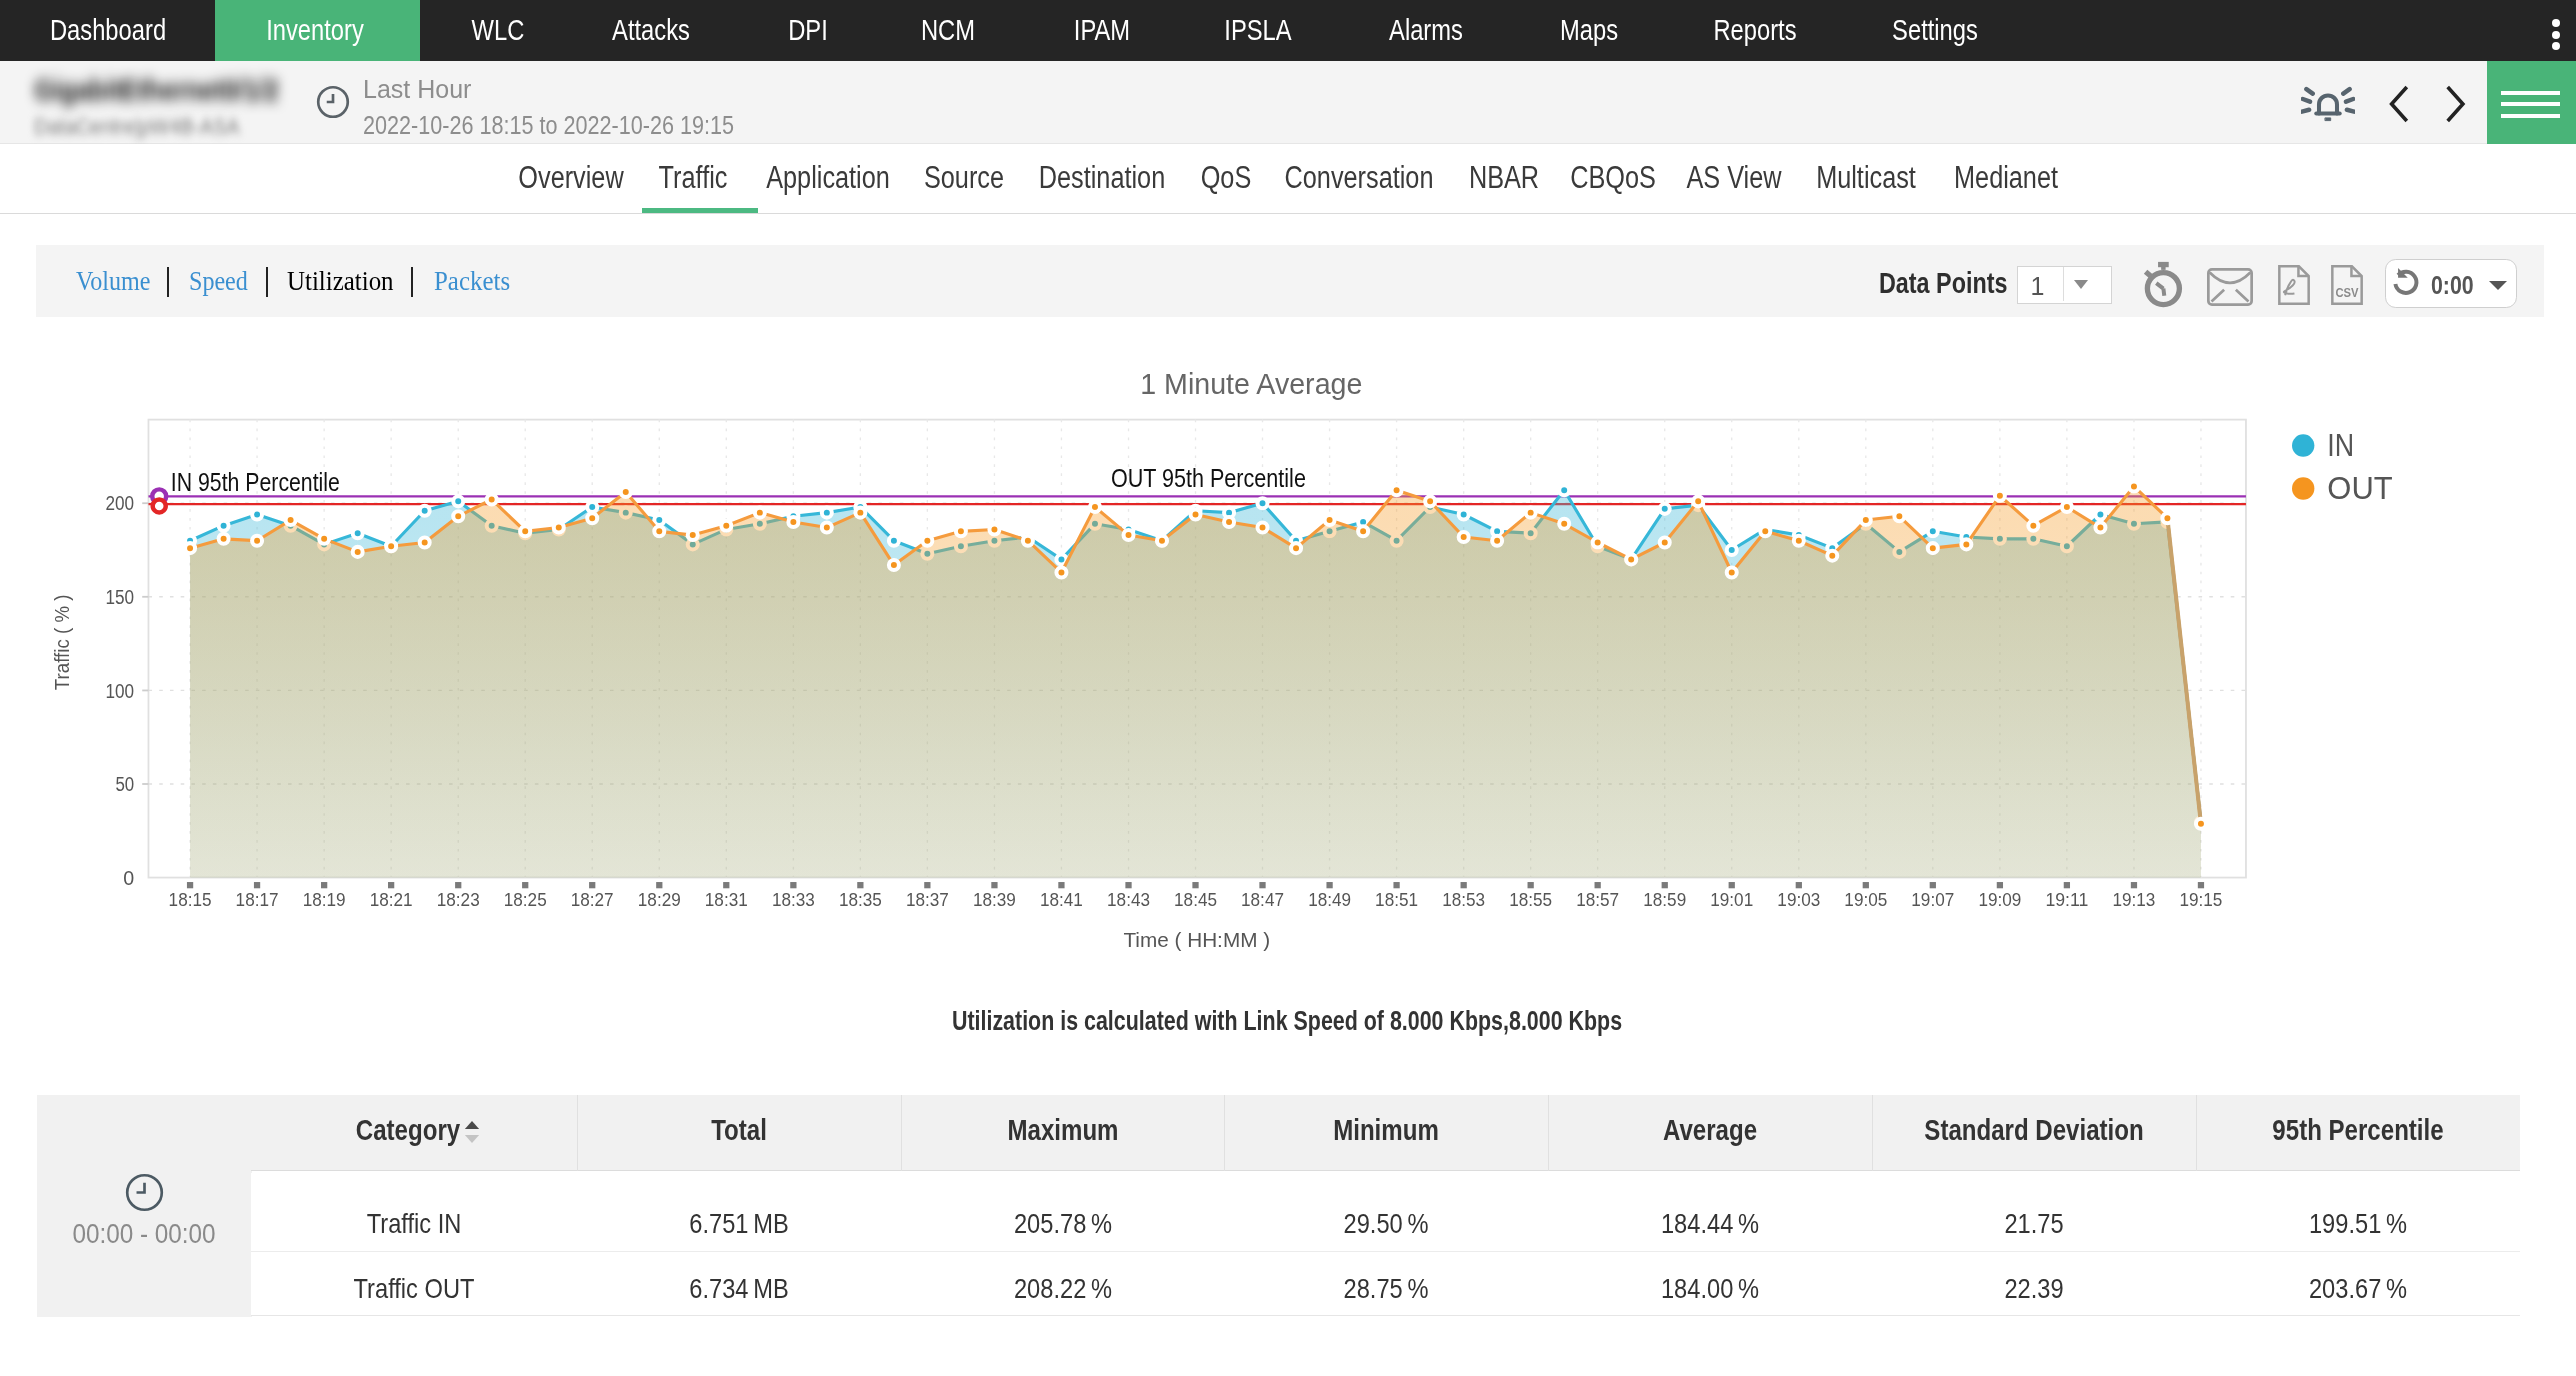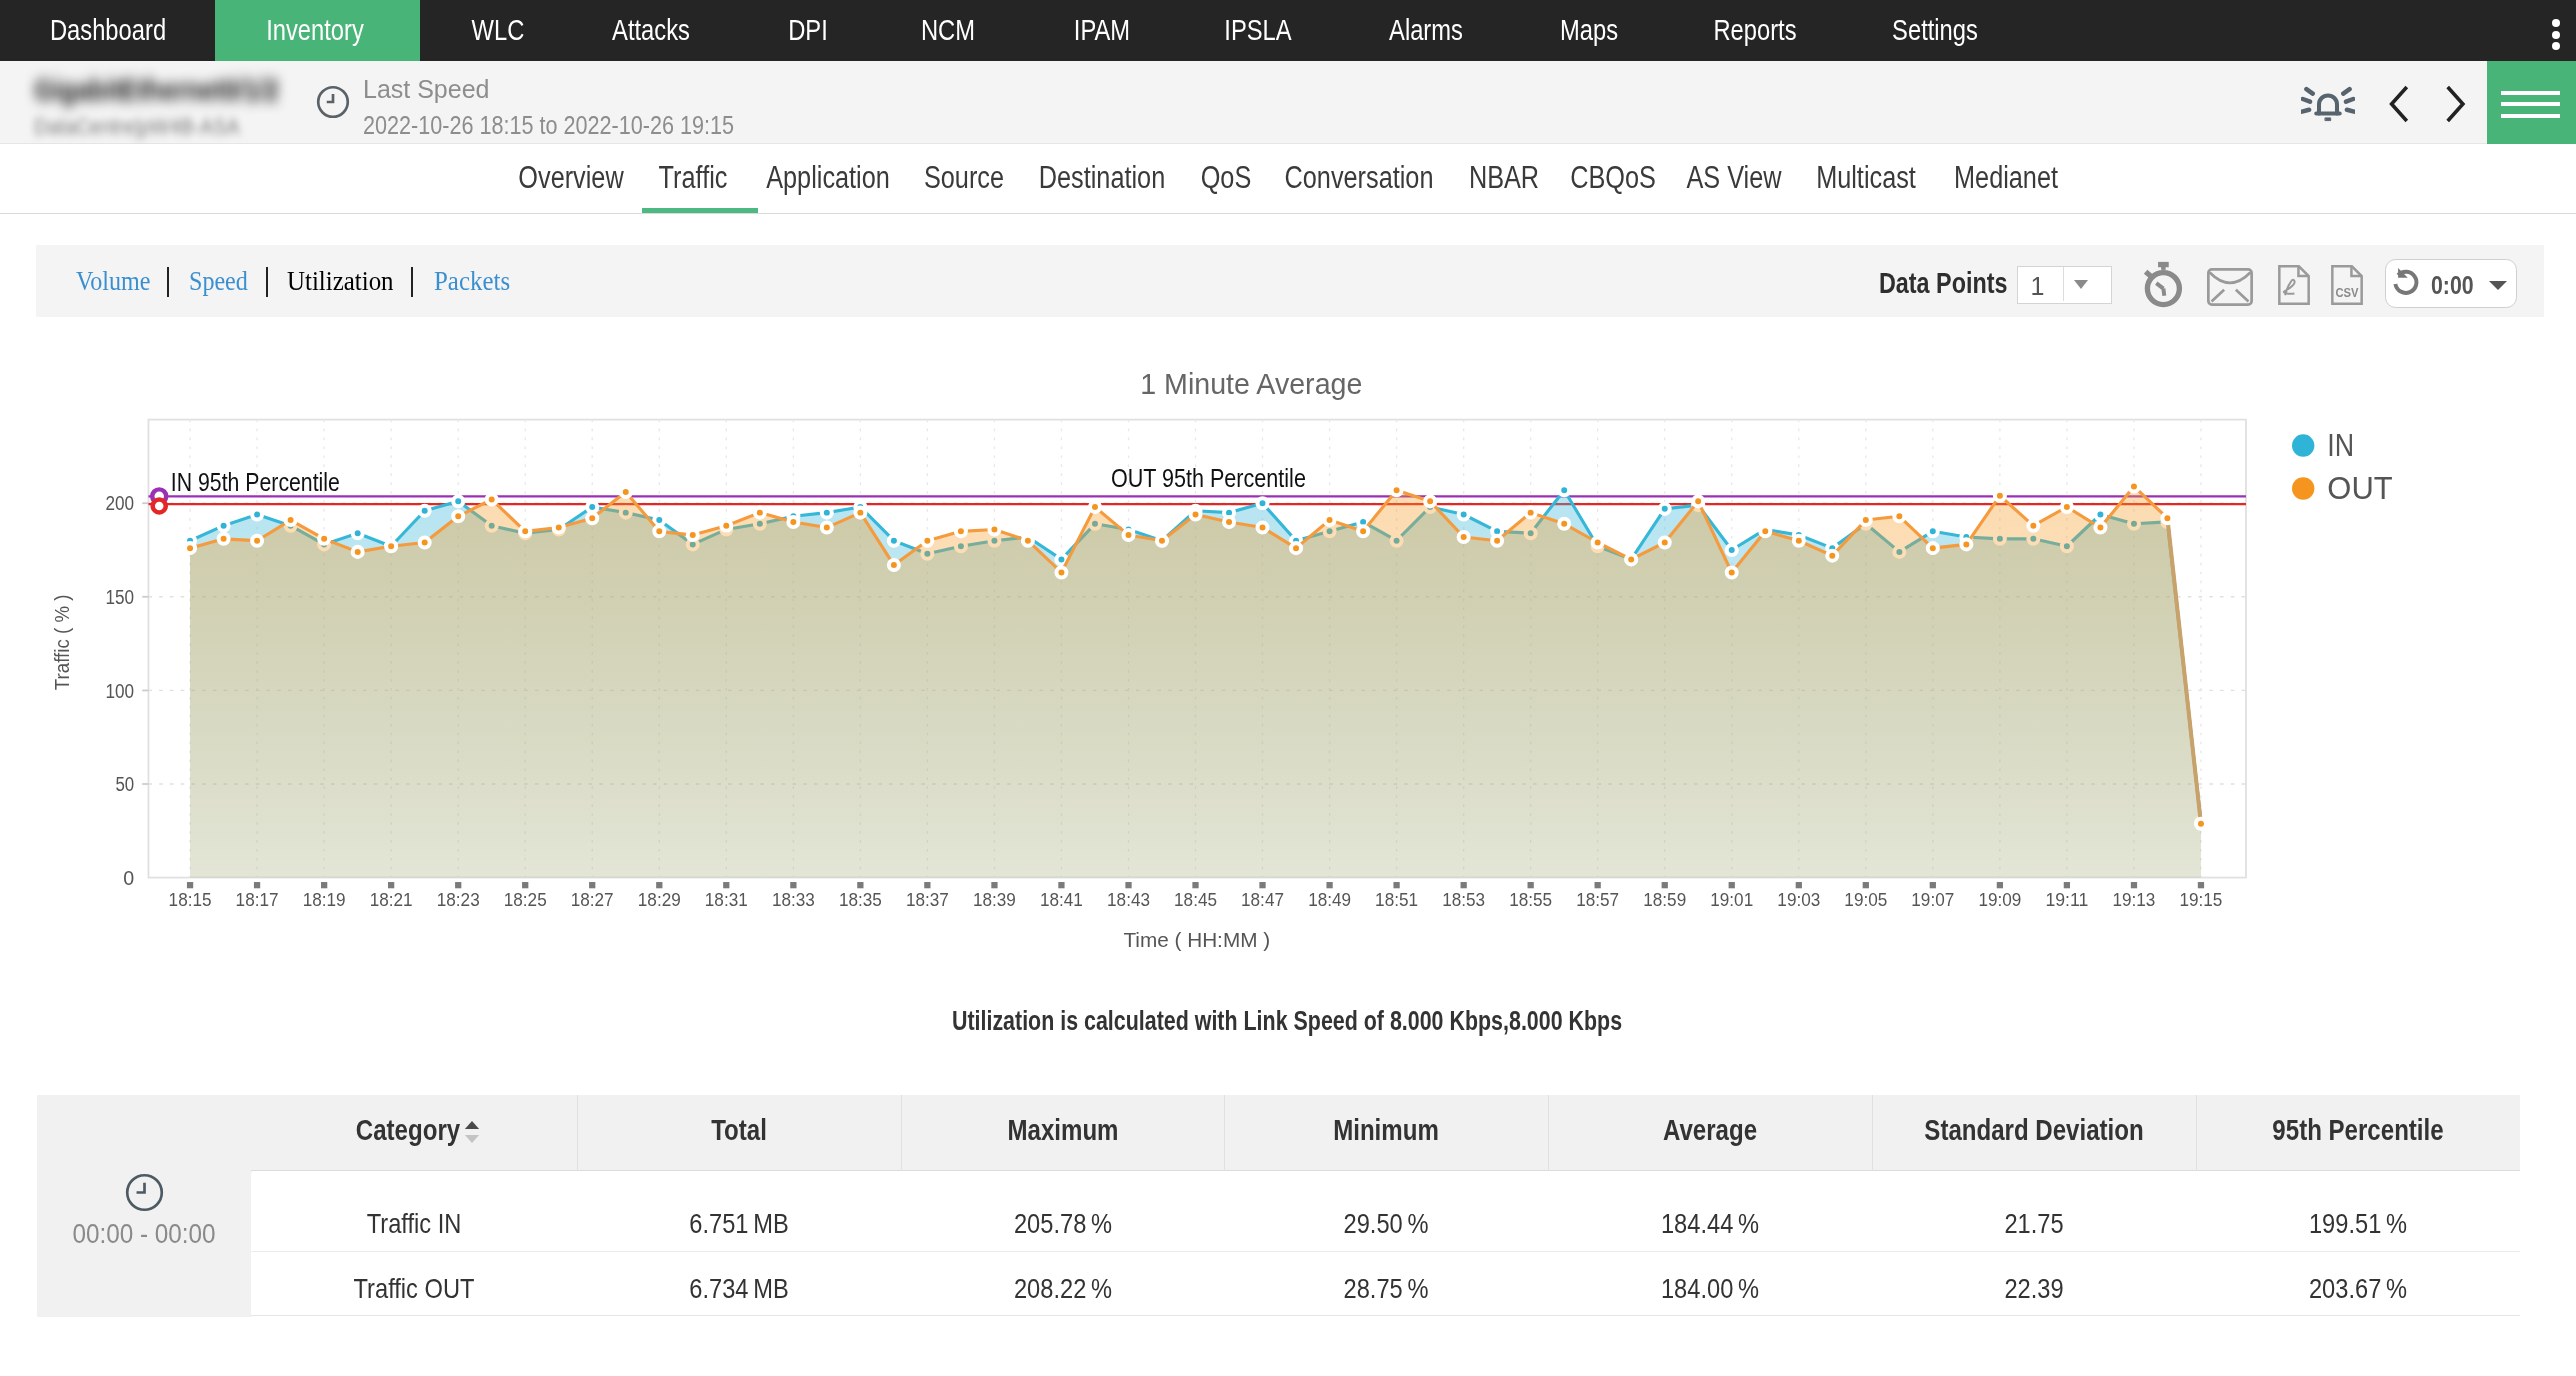--- a/index.html
+++ b/index.html
@@ -25,21 +25,21 @@
       <div style="width:8px;height:8px;border-radius:50%;background:#fff"></div>
     </div>
   </div>
 <div style="position:absolute;left:0;top:61px;width:2576px;height:83px;background:#f4f4f4;border-bottom:1.8px solid #e6e6e6"></div>
 <div style="position:absolute;left:34px;top:73px;font-family:'Liberation Sans',sans-serif;font-size:30px;font-weight:700;color:#0f0f0f;line-height:1.15;white-space:nowrap;transform-origin:0 0;transform:scaleX(0.84);filter:blur(6.3px);">GigabitEthernet0/1/2</div>
 <div style="position:absolute;left:34px;top:114px;font-family:'Liberation Sans',sans-serif;font-size:22.4px;color:#777;line-height:1.15;white-space:nowrap;transform-origin:0 0;transform:scaleX(0.88);filter:blur(4.5px);">DataCentre|pW4B-ASA</div>
 <svg width="34" height="34" viewBox="0 0 38 38" style="position:absolute;left:316px;top:85px">
     <circle cx="19" cy="19" r="16.5" stroke="#5a6268" stroke-width="3" fill="none"></circle>
     <path d="M19 10 v9 h-7" stroke="#5a6268" stroke-width="3" fill="none"></path>
   </svg>
-<div style="position:absolute;left:363px;top:75px;font-family:'Liberation Sans',sans-serif;font-size:25px;color:#8d8d8d;line-height:1.15;white-space:nowrap;transform-origin:0 0;transform:scaleX(1.0);">Last Speed</div>
+<div style="position:absolute;left:363px;top:75px;font-family:'Liberation Sans',sans-serif;font-size:25px;color:#8d8d8d;line-height:1.15;white-space:nowrap;transform-origin:0 0;transform:scaleX(1.0);">Last Hour</div>
 <div style="position:absolute;left:363px;top:111px;font-family:'Liberation Sans',sans-serif;font-size:25px;color:#8d8d8d;line-height:1.15;white-space:nowrap;transform-origin:0 0;transform:scaleX(0.864);">2022-10-26 18:15 to 2022-10-26 19:15</div>
 <svg width="54" height="45" viewBox="0 0 60 50" style="position:absolute;left:2301px;top:81px">
     <g stroke="#57646e" fill="none" stroke-linecap="round">
       <path d="M20 36 v-10 a10 10 0 0 1 20 0 v10" stroke-width="4.5"></path>
       <path d="M17 36 h26" stroke-width="4.5"></path>
       <path d="M27 41 h6 v3 h-6 z" fill="#57646e" stroke-width="1"></path>
       <path d="M13 14 l-7 -5 M10 23 l-8 -3 M9 32 l-8 2" stroke-width="5"></path>
       <path d="M47 14 l7 -5 M50 23 l8 -3 M51 32 l8 2" stroke-width="5"></path>
     </g>
   </svg>

